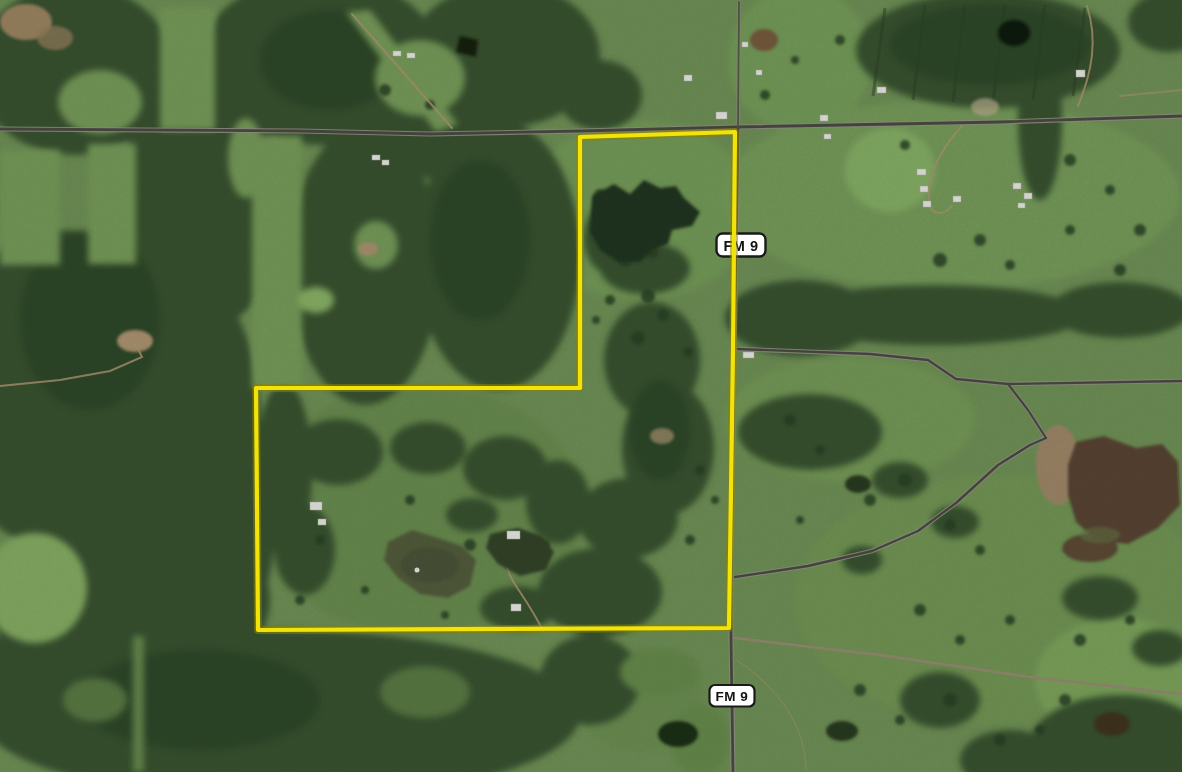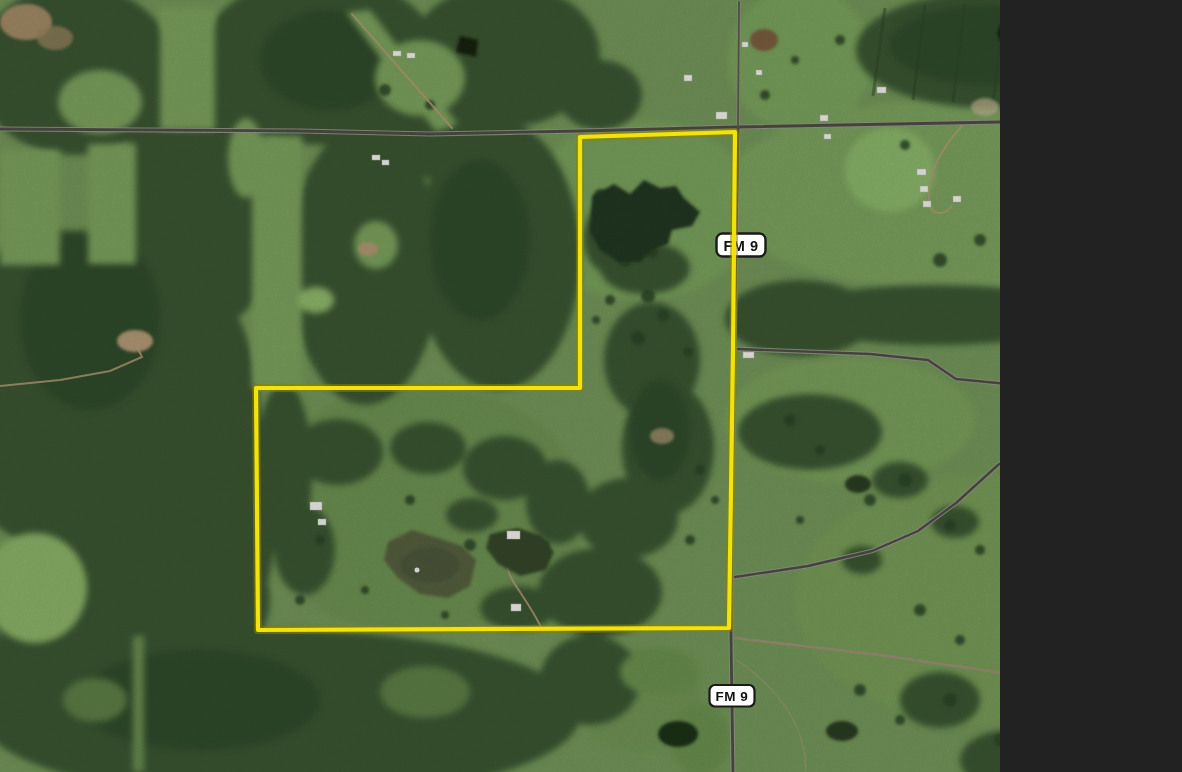--- a/index.html
+++ b/index.html
@@ -1,17 +1,17 @@
 <!DOCTYPE html>
 <html style="--pasture: #74975a; --pasture-bright: #8cb468; --forest: #3b5733; --forest-dark: #2c4527; --road-core: #4e4e46; --road-casing: #9a9a8c; --dirt-trail: #b39c77; --pond-dark: #223720; --pond-murky: #56613e; --pond-brown: #5c4734; --building: #f2f2ee; --boundary: #f2e40a; --boundary-glow: #8a7f00; --shield-bg: #ffffff; --shield-border: #1a1a1a; --shield-text: #111111;"><head>
 <meta charset="utf-8">
 <style>
   html,body{margin:0;padding:0;background:#222;}
   #map-root{
-    position:relative;width:1000px;height:772px;overflow:hidden;
+    position:relative;width:1182px;height:772px;overflow:hidden;
     font-family:"Liberation Sans",sans-serif;
     background:var(--pasture,#74975a);
   }
   #map-root svg{display:block;width:1182px;height:772px;}
   svg text.shield-text{
     font-family:"Liberation Sans","DejaVu Sans",sans-serif;
     font-weight:700;
     fill:var(--shield-text,#111111);
     text-anchor:middle;
     letter-spacing:.5px;

